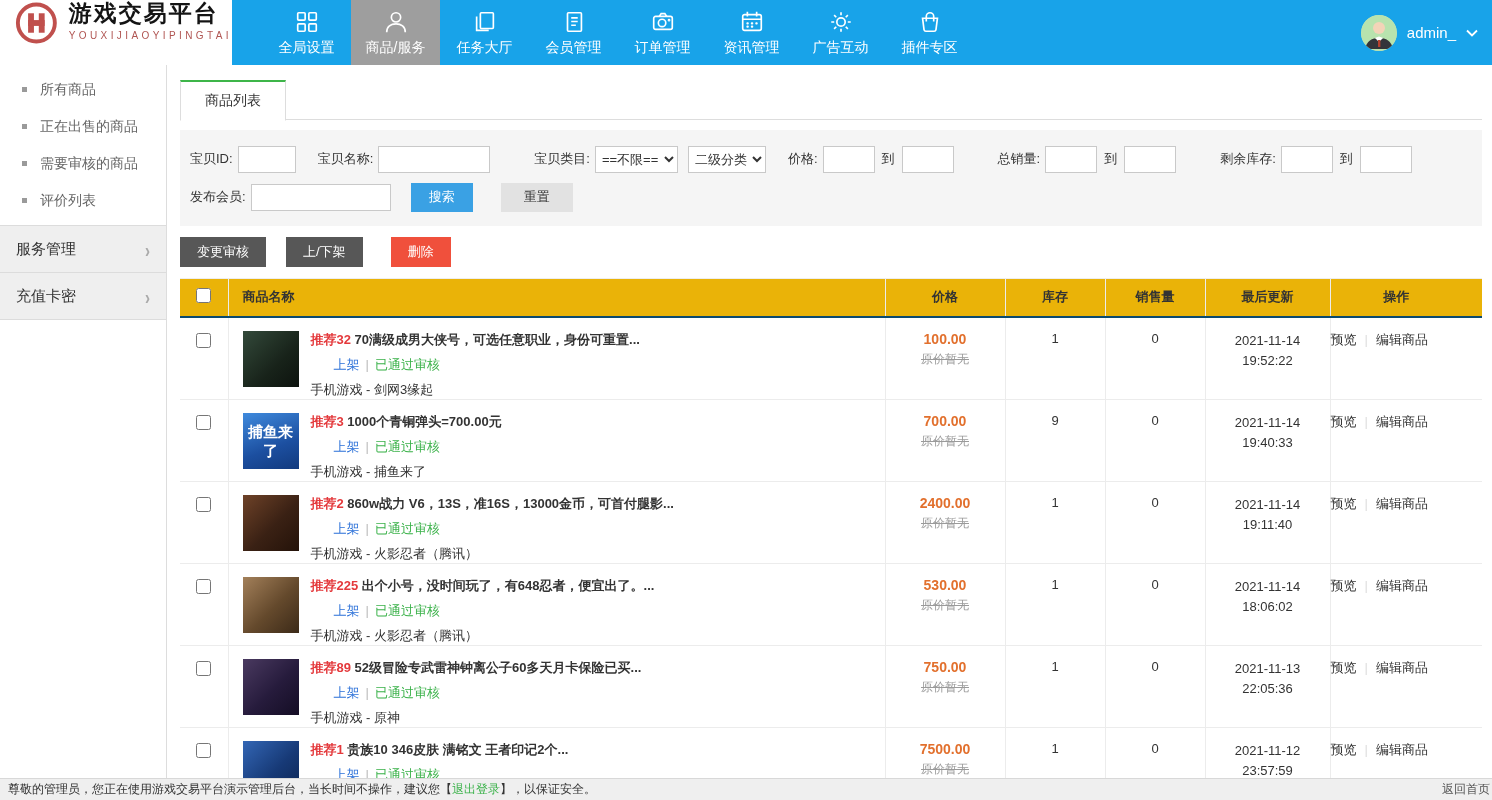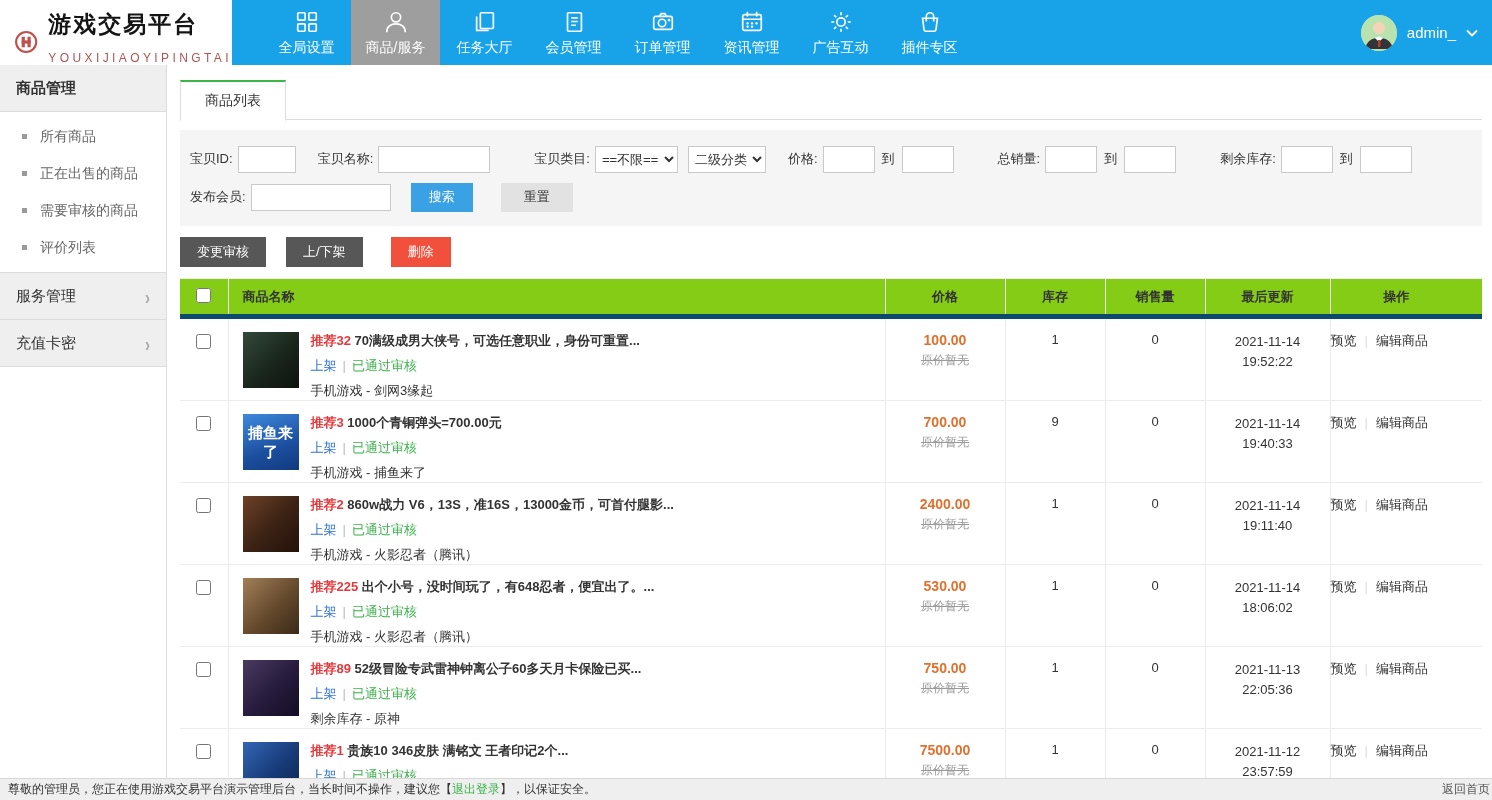--- a/index.html
+++ b/index.html
@@ -1,23 +1,23 @@
 <!DOCTYPE html>
 <html><head>
 <meta charset="utf-8">
 <style>
   * { margin:0; padding:0; box-sizing:border-box; }
   html,body { width:1492px; height:800px; overflow:hidden; background:#fff;
     font-family:"Liberation Sans","DejaVu Sans",sans-serif; }
 
   
   .header { position:absolute; left:0; top:0; width:1492px; height:65px; background:#18a3e9; display:flex; }
-  .logo { width:232px; height:65px; background:#fff; display:flex; align-items:flex-end; padding-left:14px; gap:10px; }
+  .logo { width:232px; height:65px; background:#fff; display:flex; align-items:flex-start; padding-left:14px; gap:10px; }
   .logo-title { font-size:23px; font-weight:bold; color:#141414; letter-spacing:2px; line-height:26px; }
-  .logo-sub { font-size:12px; color:#b05552; letter-spacing:3.4px; margin-top:14px; }
+  .logo-sub { font-size:10px; color:#b05552; letter-spacing:3.4px; margin-top:4px; }
   .nav { display:flex; margin-left:30px; }
   .nav-item { width:89px; height:65px; display:flex; flex-direction:column; align-items:center; justify-content:center; gap:4px; cursor:pointer; }
   .nav-item.active { background:#9e9e9e; }
   .nav-label { color:#fff; font-size:14px; }
   .user-area { position:absolute; right:14px; top:0; height:65px; display:flex; align-items:center; gap:10px; }
   .user-name { color:#fff; font-size:15px; }
   .avatar { width:36px; height:36px; border-radius:50%; overflow:hidden; background:#bfe5b8; }
 
   
   .sidebar { position:absolute; left:0; top:65px; width:167px; bottom:22px; background:#fff; border-right:1px solid #ddd; }
@@ -48,37 +48,37 @@
   .btn-reset { width:72px; height:29px; background:#e2e2e2; color:#333; margin-left:28px; }
 
   .action-row { margin-top:11px; display:flex; }
   .btn-dark { height:30px; padding:0 17px; background:#575757; color:#fff; }
   .btn-red { height:30px; padding:0 17px; background:#f0503c; color:#fff; }
   .action-row .btn + .btn { margin-left:20px; }
   .btn-red { margin-left:28px !important; }
 
   
   table.grid { width:100%; border-collapse:collapse; margin-top:11px; table-layout:fixed; }
-  .grid th { background:#84cc16; height:38px; font-size:13px; color:#333; font-weight:bold; border-bottom:5px solid #0c4a6e; border-top:1px solid #eee; }
+  .grid th { background:#eab308; height:38px; font-size:13px; color:#333; font-weight:bold; border-bottom:2px solid #0c4a6e; border-top:1px solid #eee; }
   .grid th, .grid td { border-right:1px solid #ececec; }
   .grid th:last-child, .grid td:last-child { border-right:none; }
   .grid td { border-bottom:1px solid #ececec; vertical-align:top; padding-top:13px; height:82px; font-size:13px; color:#333; }
   .th-name { text-align:left; padding-left:14px; }
   .th-ops, .c-ops { padding-right:20px; }
   .c-check, .th-check { text-align:center; }
   .c-check input, .th-check input { width:15px; height:15px; margin-top:2px; cursor:pointer; }
   .th-check input { margin-top:0; }
   .c-center { text-align:center; }
   .name-wrap { display:flex; gap:12px; padding-left:14px; }
   .thumb { width:56px; height:56px; flex:0 0 auto; display:flex; align-items:center; justify-content:flex-end; text-align:center; color:#fff; font-size:15px; font-weight:bold; line-height:19px; padding:4px; word-break:break-all; cursor:pointer; }
   .line1 { font-size:13px; }
   .badge { color:#e4393c; font-weight:bold; }
   .title { color:#333; font-weight:bold; }
   .line2 { margin-top:7px; font-size:13px; }
-  .onsale { color:#2d72d9; }
+  .onsale { color:#2d72d9;margin-left:23px; }
   .status-sep { color:#bbb; margin:0 6px; }
   .audit { color:#3bb24a; }
   .line3 { margin-top:7px; font-size:13px; color:#333; }
   .price { color:#e2702d; font-weight:bold; font-size:14px; text-align:center; }
   .orig { color:#9a9a9a; font-size:12px; text-decoration:line-through; text-align:center; margin-top:4px; }
   .date-line { text-align:center; font-size:13px; color:#333; line-height:20px; }
   .op-link { color:#333; cursor:pointer; text-decoration:none; }
   .op-sep { color:#ddd; margin:0 8px; }
 
   
@@ -196,23 +196,20 @@
       </svg>
     </span>
     <span class="user-name">admin_</span>
     <svg width="12" height="8" viewBox="0 0 12 8">
         <path d="M1 1.5l5 5 5-5" fill="none" stroke="#fff" stroke-width="1.8"></path>
       </svg>
   </div>
 </div>
 
 <div class="sidebar">
-  <div class="side-section first">
-    <span>商品管理</span>
-  </div>
   <div class="side-menu">
     <div class="side-item">
       <span class="side-bullet"></span>
       <span>所有商品</span>
     </div>
     <div class="side-item">
       <span class="side-bullet"></span>
       <span>正在出售的商品</span>
     </div>
     <div class="side-item">
@@ -423,21 +420,21 @@
       <tr>
         <td class="c-check"><input type="checkbox" style=""></td>
         <td>
           <div class="name-wrap">
             <div class="thumb" style="background:linear-gradient(135deg,#4a3a60 0%,#261b3c 55%,#140d24 100%)">
                 <span></span>
               </div>
             <div>
               <div class="line1"><span class="badge">推荐89</span> <span class="title">52级冒险专武雷神钟离公子60多天月卡保险已买...</span></div>
               <div class="line2"><span class="onsale">上架</span><span class="status-sep">|</span><span class="audit">已通过审核</span></div>
-              <div class="line3">剩余库存 - 原神</div>
+              <div class="line3">手机游戏 - 原神</div>
             </div>
           </div>
         </td>
         <td>
             <div class="price">750.00</div>
             <div class="orig">原价暂无</div>
           </td>
         <td class="c-center">1</td>
         <td class="c-center">0</td>
         <td>

